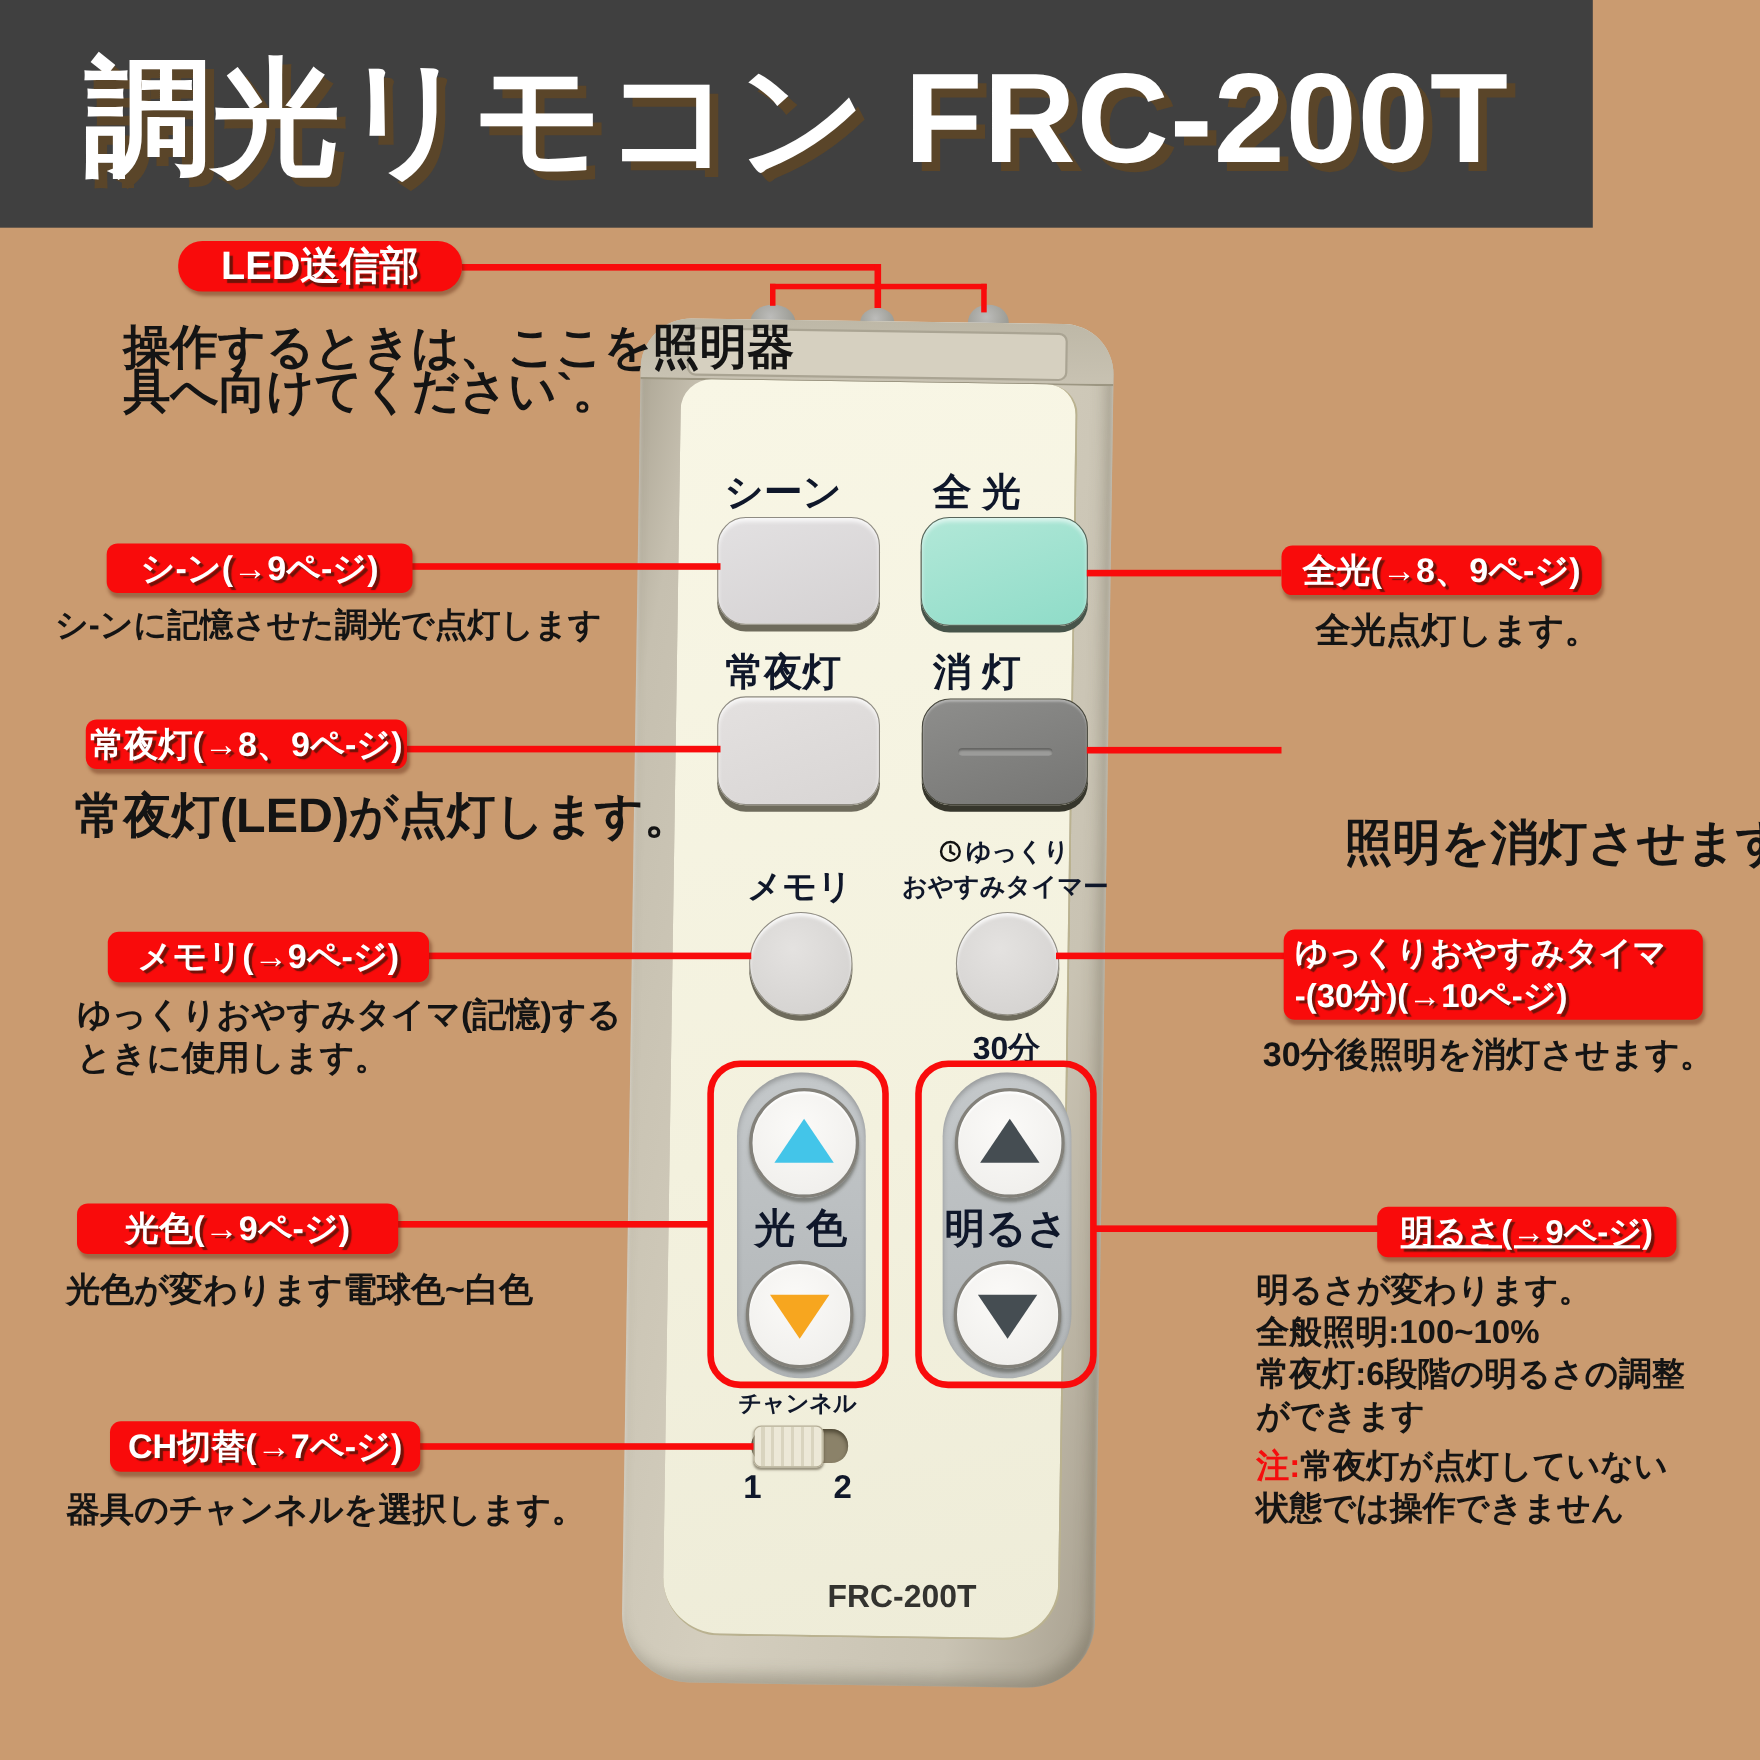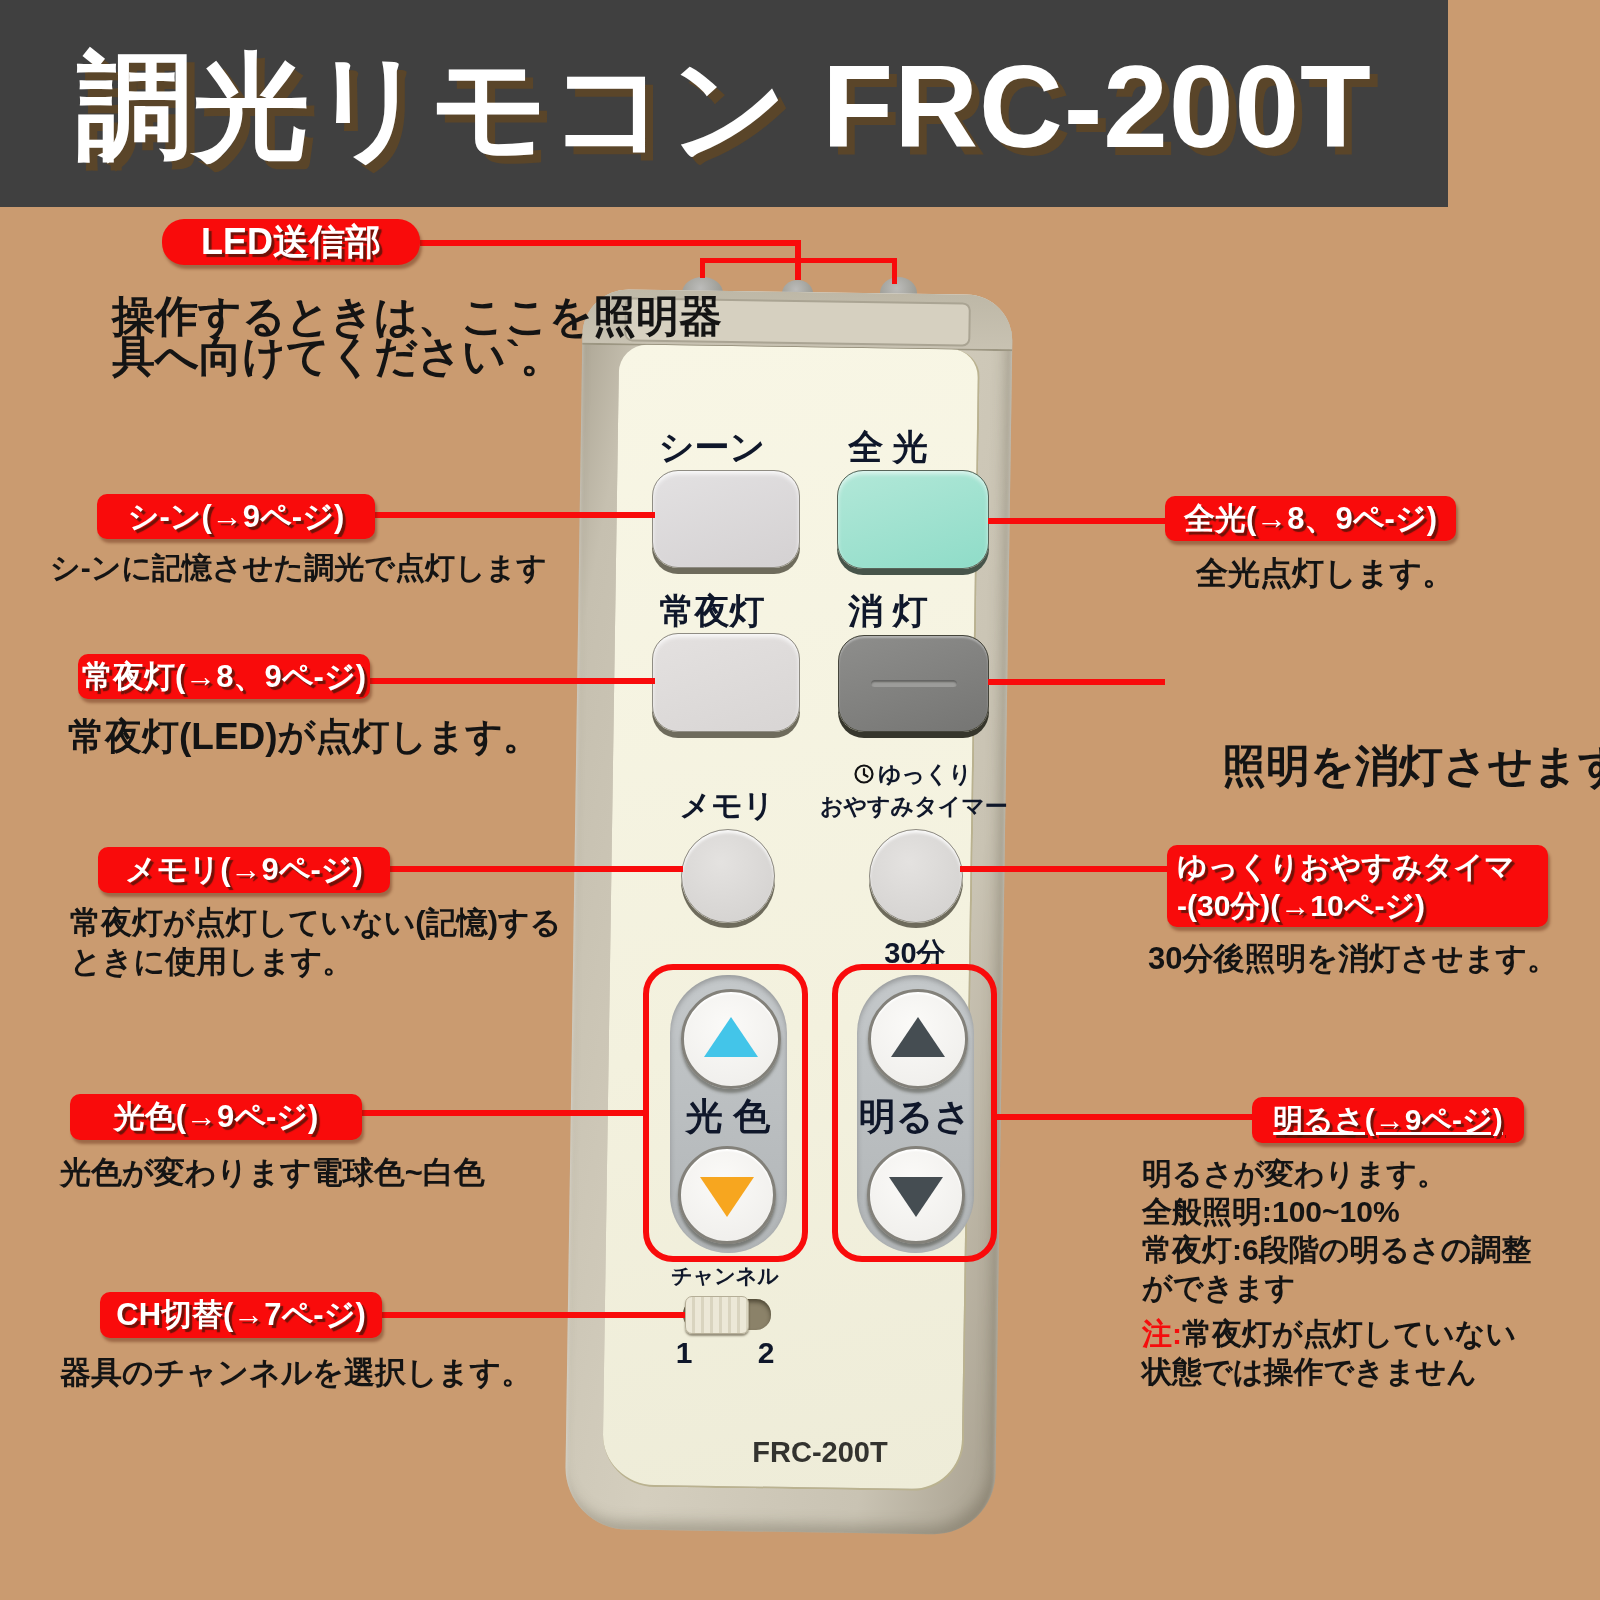--- a/index.html
+++ b/index.html
@@ -76,21 +76,21 @@
   .pill-left{justify-content:flex-start;}
   .desc{position:absolute;color:#141414;font-weight:700;z-index:60;white-space:nowrap;}
   .red-note{color:#F50D0D;}
 
   
   #led-pill{left:162px;top:219px;width:258px;height:46px;font-size:36px;border-radius:22px;}
   #led-desc{left:112px;top:268px;font-size:43px;line-height:40px;margin-top:28px;}
   #scene-pill{left:85px;top:494px;width:278px;height:45px;font-size:31px;margin-left:12px;}
   #scene-desc{left:50px;top:548px;font-size:30px;}
   #night-pill{left:78px;top:654px;width:292px;height:45px;font-size:31px;}
-  #night-desc{left:68px;top:712px;font-size:37px;}
+  #night-desc{left:68px;top:712px;font-size:44px;}
   #memory-pill{left:98px;top:847px;width:292px;height:46px;font-size:31px;}
   #memory-desc{left:70px;top:903px;font-size:31px;line-height:39px;}
   #color-pill{left:70px;top:1094px;width:292px;height:46px;font-size:31px;}
   #color-desc{left:60px;top:1152px;font-size:31px;}
   #ch-pill{left:100px;top:1292px;width:282px;height:46px;font-size:31px;}
   #ch-desc{left:60px;top:1352px;font-size:31px;}
   #full-pill{left:1165px;top:496px;width:291px;height:45px;font-size:31px;}
   #full-desc{left:1196px;top:552px;font-size:32px;}
   #off-pill{left:1165px;top:654px;width:291px;height:45px;font-size:31px;}
   #off-desc{left:1174px;top:737px;font-size:44px;margin-left:48px;}
@@ -200,21 +200,21 @@
   </div>
 
   <div class="pill" id="scene-pill">シ-ン(→9ペ-ジ)</div>
   <div class="desc" id="scene-desc">シ-ンに記憶させた調光で点灯します</div>
 
   <div class="pill" id="night-pill">常夜灯(→8、9ペ-ジ)</div>
   <div class="desc" id="night-desc">常夜灯(LED)が点灯します。</div>
 
   <div class="pill" id="memory-pill">メモリ(→9ペ-ジ)</div>
   <div class="desc" id="memory-desc">
-    <div>常夜灯が点灯していない(記憶)する</div>
+    <div>ゆっくりおやすみタイマ(記憶)する</div>
     <div>ときに使用します。</div>
   </div>
 
   <div class="pill" id="color-pill">光色(→9ペ-ジ)</div>
   <div class="desc" id="color-desc">光色が変わります電球色~白色</div>
 
   <div class="pill" id="ch-pill">CH切替(→7ペ-ジ)</div>
   <div class="desc" id="ch-desc">器具のチャンネルを選択します。</div>
 
   <div class="pill" id="full-pill">全光(→8、9ペ-ジ)</div>

